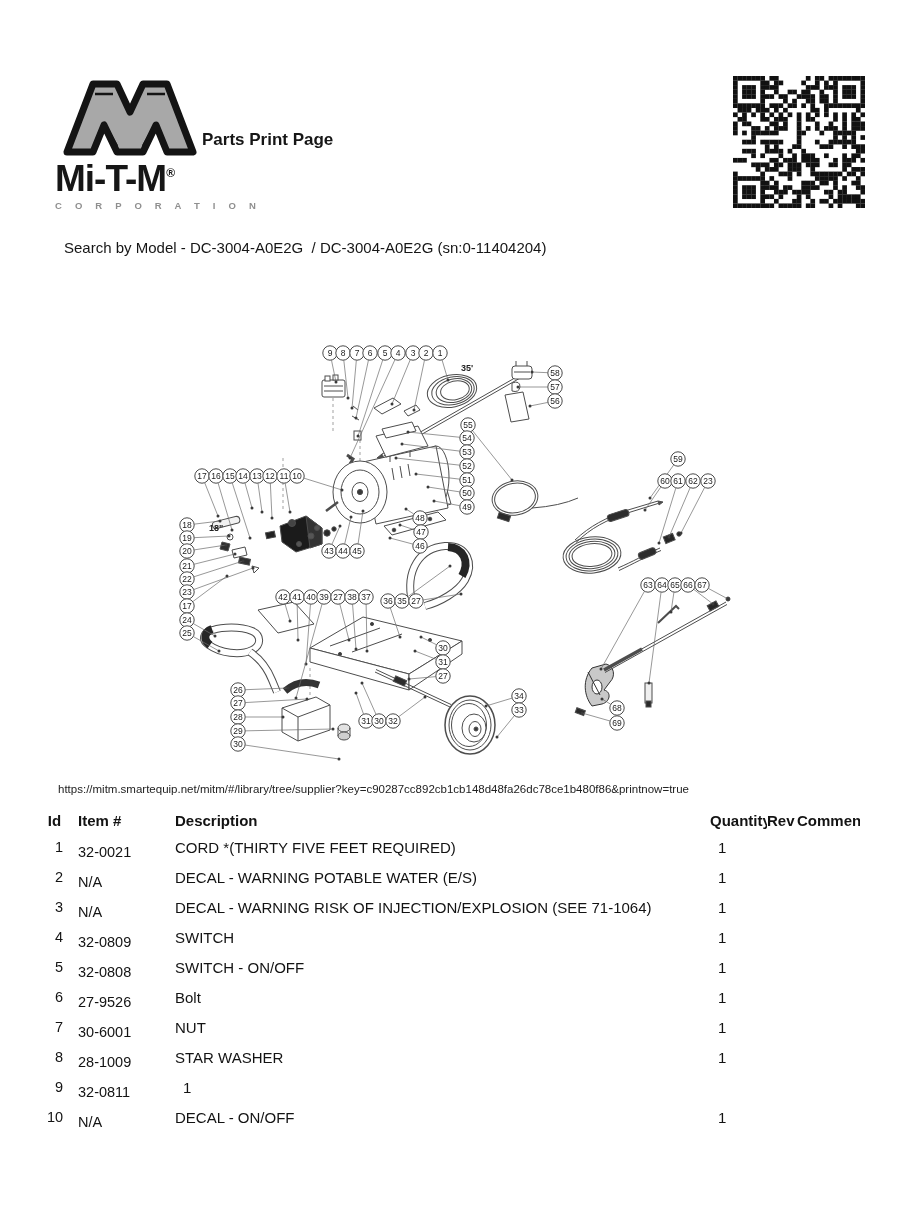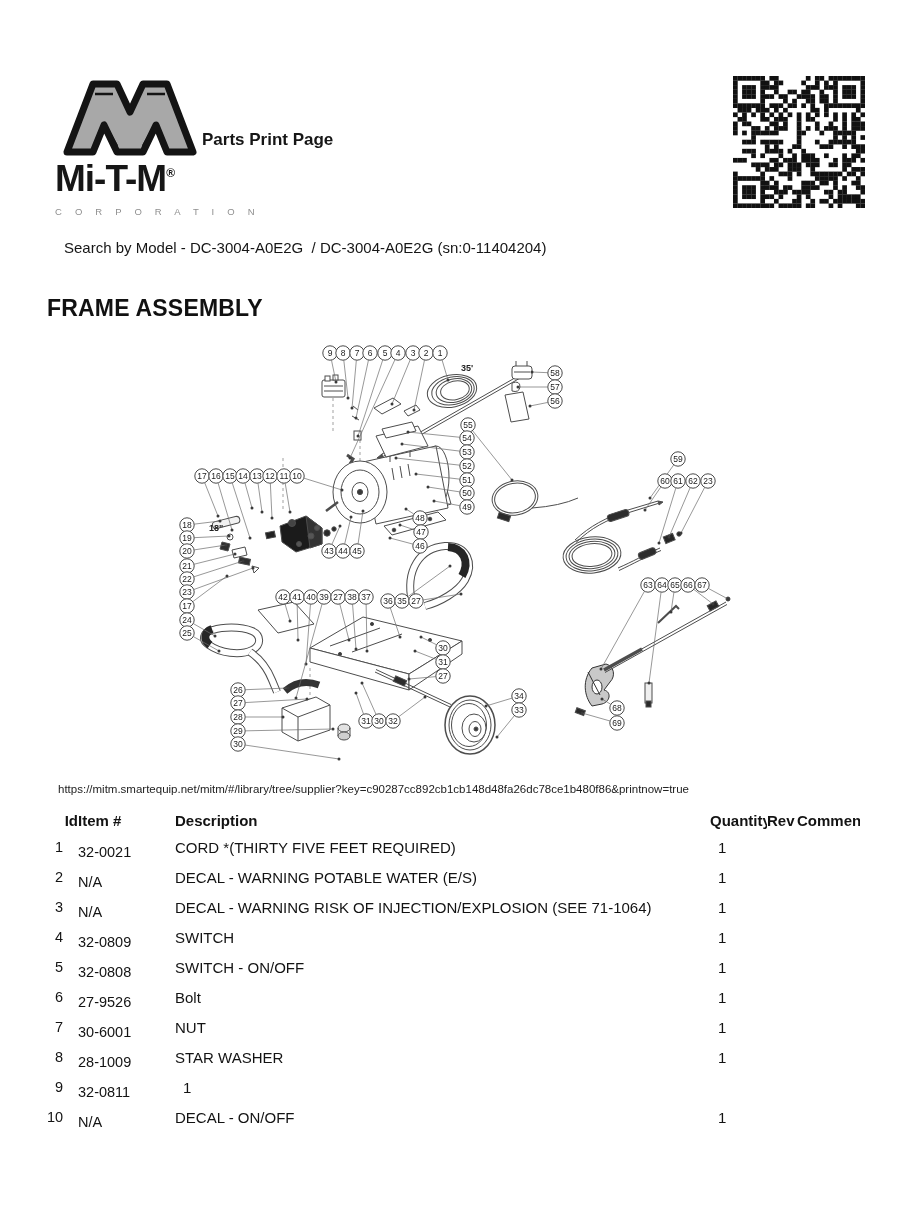--- a/index.html
+++ b/index.html
@@ -3,21 +3,21 @@
 <meta charset="utf-8">
 <style>
   html,body{margin:0;padding:0;background:#fff;}
   .page{position:relative;width:906px;height:1208px;background:#ffffff;overflow:hidden;
         font-family:"Liberation Sans",sans-serif;color:#111;}
   
   .logo{position:absolute;left:55px;top:68px;width:152px;}
   .logo-m{display:block;}
   .logo-text{font-weight:bold;font-size:37px;letter-spacing:-1px;color:#161616;line-height:1;margin-top:-4px;white-space:nowrap;}
   .logo-reg{font-size:12px;vertical-align:14px;font-weight:bold;}
-  .logo-sub{font-size:9.5px;letter-spacing:5.2px;color:#8f8f8f;font-weight:normal;margin-top:9px;white-space:nowrap;}
+  .logo-sub{font-size:9.5px;letter-spacing:5.2px;color:#8f8f8f;font-weight:bold;margin-top:3px;white-space:nowrap;}
   .page-title{position:absolute;left:202px;top:130px;font-size:17px;font-weight:bold;color:#161616;}
   .qr{position:absolute;left:733px;top:76px;width:132px;height:132px;}
   
   .search-line{position:absolute;left:64px;top:239px;font-size:15px;white-space:pre;color:#161616;text-align:center;}
   .section-title{position:absolute;left:47px;top:295px;font-size:23px;font-weight:bold;letter-spacing:.2px;color:#111;}
   .url-line{position:absolute;left:58px;top:783px;font-size:11.5px;color:#222;}
   
   .diagram{position:absolute;left:0;top:340px;width:906px;height:445px;}
   .diagram .art{stroke:#4d4d4d;stroke-width:1;fill:none;}
   .leader{stroke:#6b6b6b;stroke-width:.7;}
@@ -29,21 +29,21 @@
   
   .ptable{position:absolute;left:47px;top:810px;width:813px;}
   .thead,.trow{display:grid;grid-template-columns:31px 97px 535px 57px 30px 63px;align-items:center;}
   .thead{height:20px;font-size:13.5px;font-weight:bold;color:#111;}
   .tbody{margin-top:2px;}
   .trow{height:30px;}
   .tcell{font-size:15px;color:#131313;overflow:hidden;white-space:nowrap;}
   .c-id{text-align:right;padding-right:15px;font-size:14.5px;}
   .c-item{font-size:14.5px;margin-top:10px;}
   .c-qty{padding-left:8px;}
-  .h-id{text-align:right;padding-right:0;}
+  .h-id{text-align:center;padding-right:16px;}
 </style>
 </head>
 <body>
 
 <div class="page">
 
   <div class="logo">
     <svg class="logo-m" width="150" height="96" viewBox="0 0 150 96">
       <path d="M12,84 L38,16 L62,16 L75,44 L88,16 L112,16 L138,84 L112,84 L101,57 L88,84 L62,84 L49,57 L38,84 Z" fill="#a8a8a8" stroke="#141414" stroke-width="7" stroke-linejoin="round"></path>
       <path d="M40,26 L58,26 M92,26 L110,26 M52,60 L62,78 M88,78 L98,60" stroke="#141414" stroke-width="2.5" fill="none"></path>
@@ -486,21 +486,20 @@
       <rect x="72.82758620689656" y="127.44827586206897" width="4.701724137931035" height="4.701724137931035" fill="#111"></rect>
       <rect x="77.37931034482759" y="127.44827586206897" width="4.701724137931035" height="4.701724137931035" fill="#111"></rect>
       <rect x="95.58620689655173" y="127.44827586206897" width="4.701724137931035" height="4.701724137931035" fill="#111"></rect>
       <rect x="104.6896551724138" y="127.44827586206897" width="4.701724137931035" height="4.701724137931035" fill="#111"></rect>
       <rect x="122.89655172413794" y="127.44827586206897" width="4.701724137931035" height="4.701724137931035" fill="#111"></rect>
       <rect x="127.44827586206897" y="127.44827586206897" width="4.701724137931035" height="4.701724137931035" fill="#111"></rect>
     </svg>
 
   <div class="search-line">Search by Model - DC-3004-A0E2G  / DC-3004-A0E2G (sn:0-11404204)</div>
 
-  <h1 class="section-title" style="margin:0;position:absolute;">FRAME ASSEMBLY</h1>
 
   <svg class="diagram" viewBox="0 0 906 445">
     <g class="art">
 
       <path class="dash" d="M333,58 L333,92"></path>
       <path class="dash" d="M283,118 L283,172"></path>
       <path class="dash" d="M310,328 L310,362"></path>
       <path class="dash" d="M360,100 L360,128"></path>
 
       <rect x="322" y="40" width="23" height="17" rx="2" fill="#fff"></rect>

